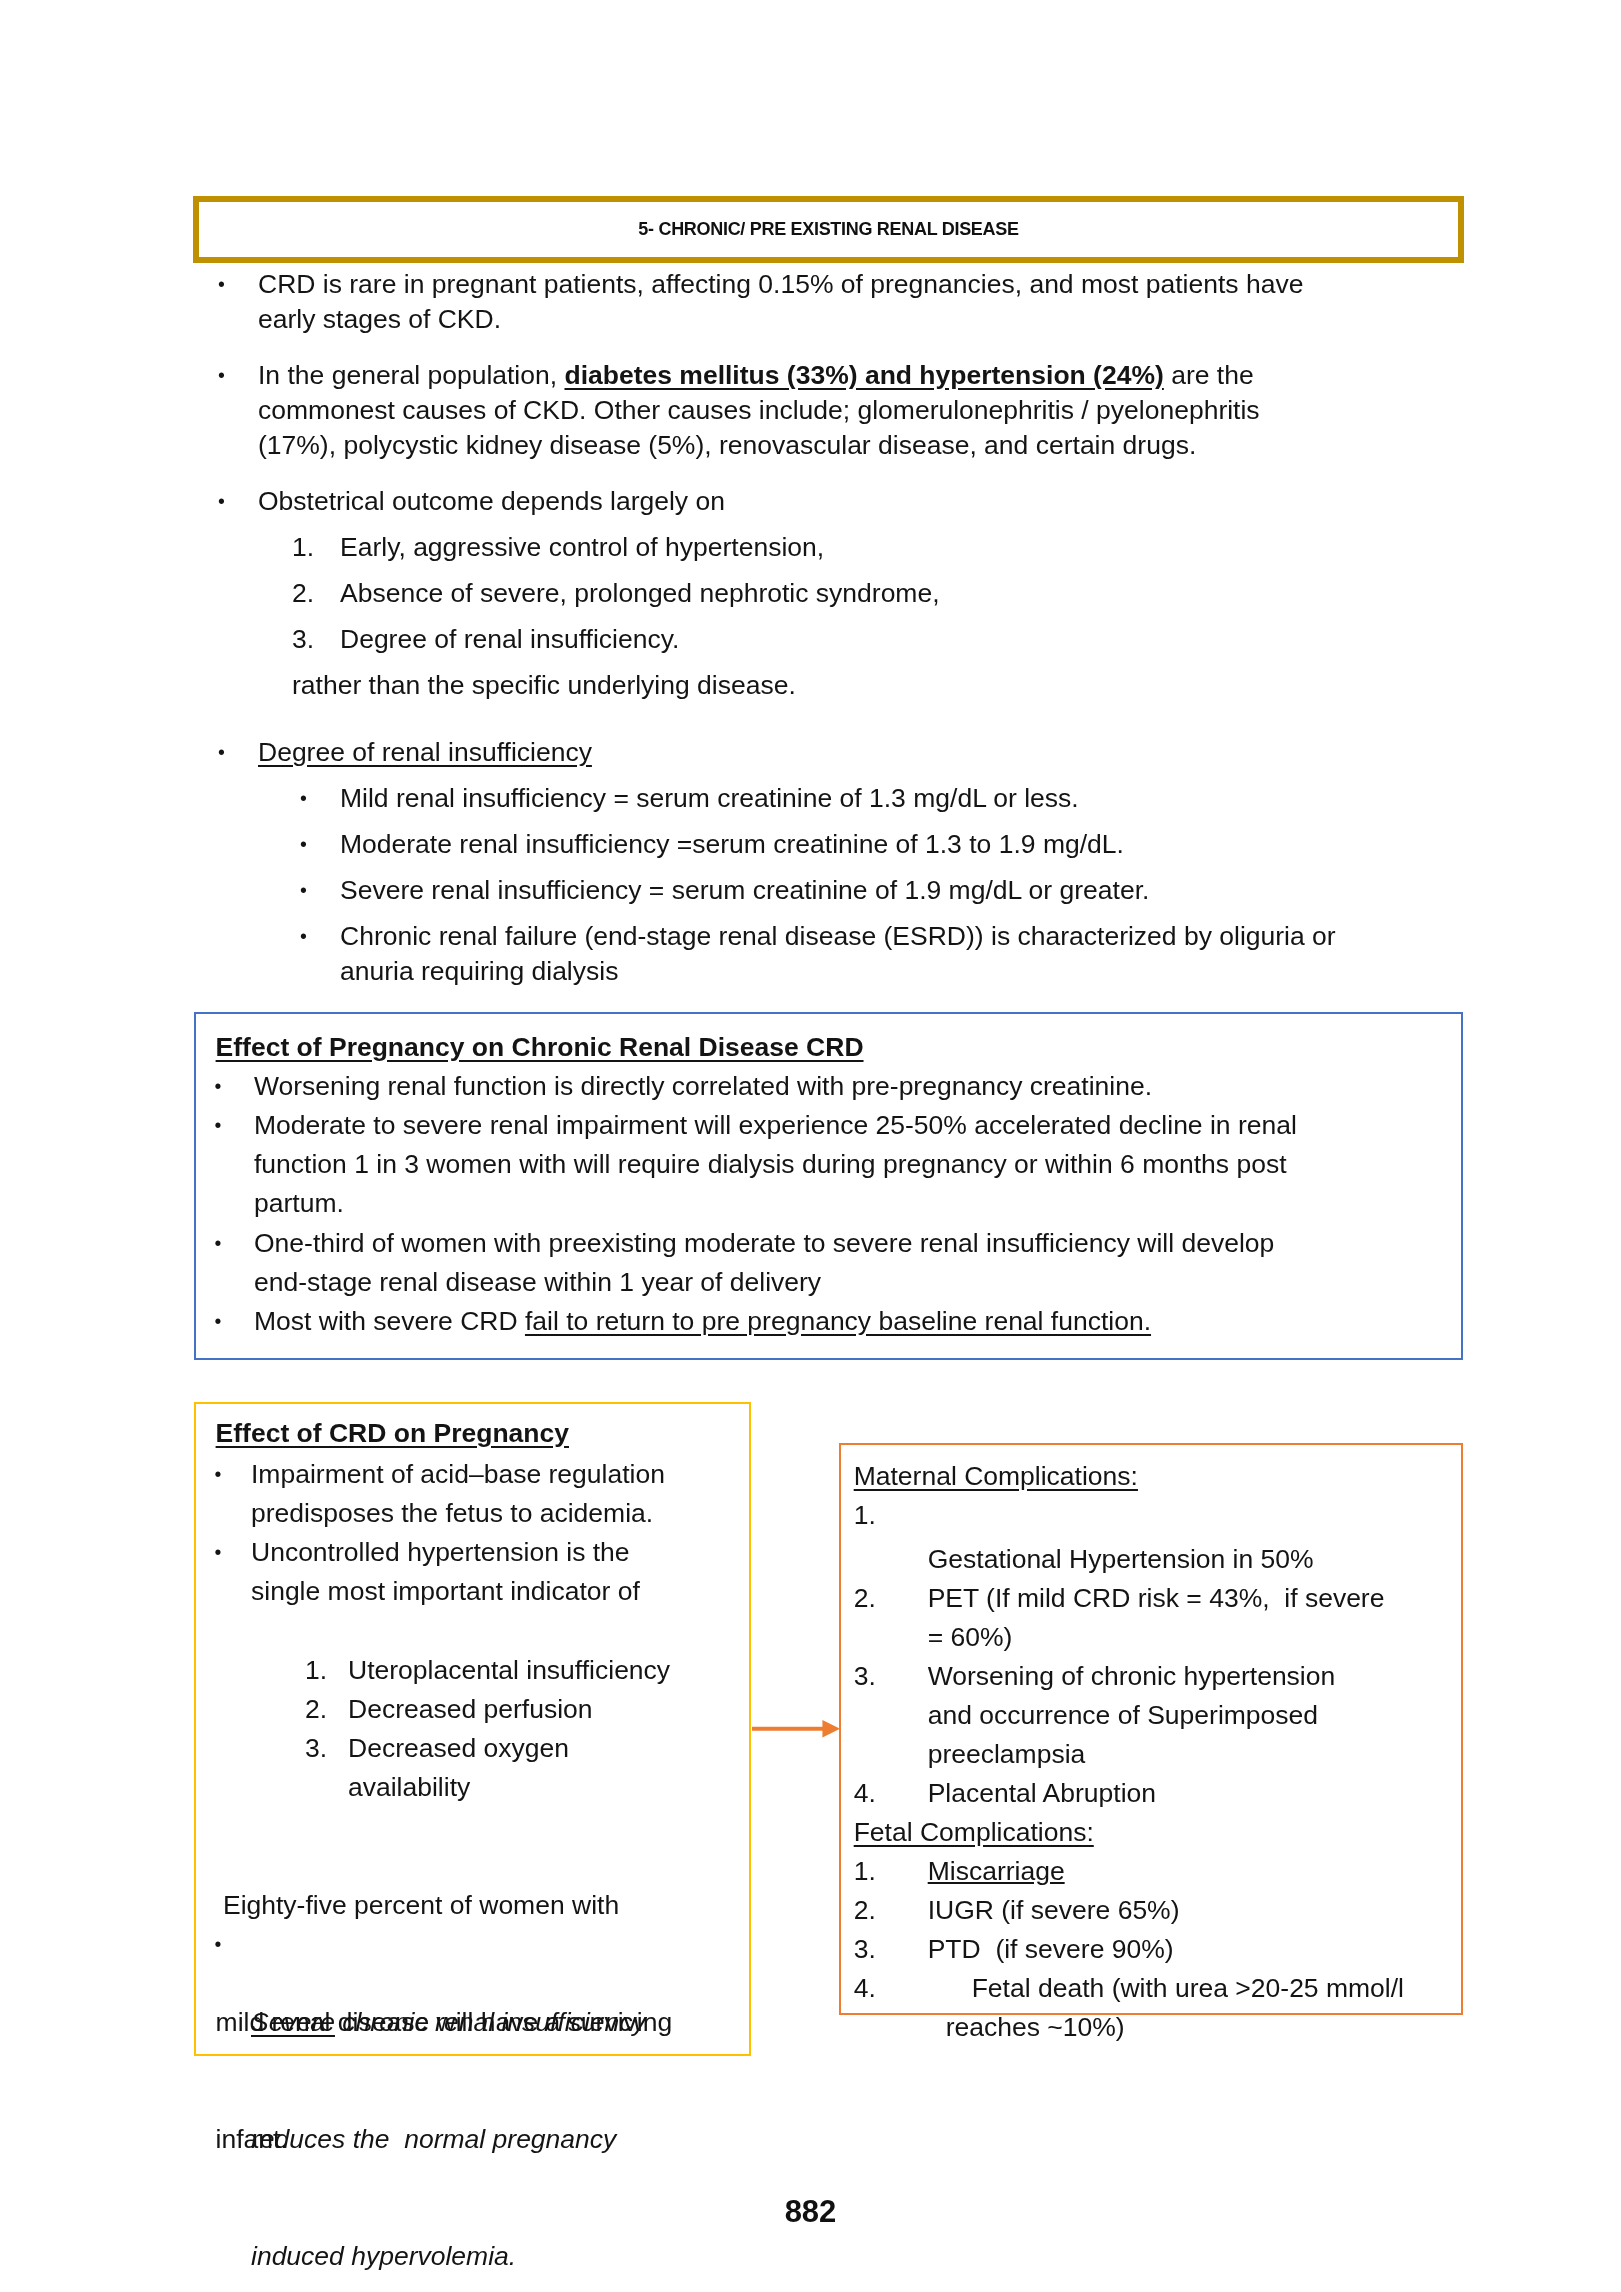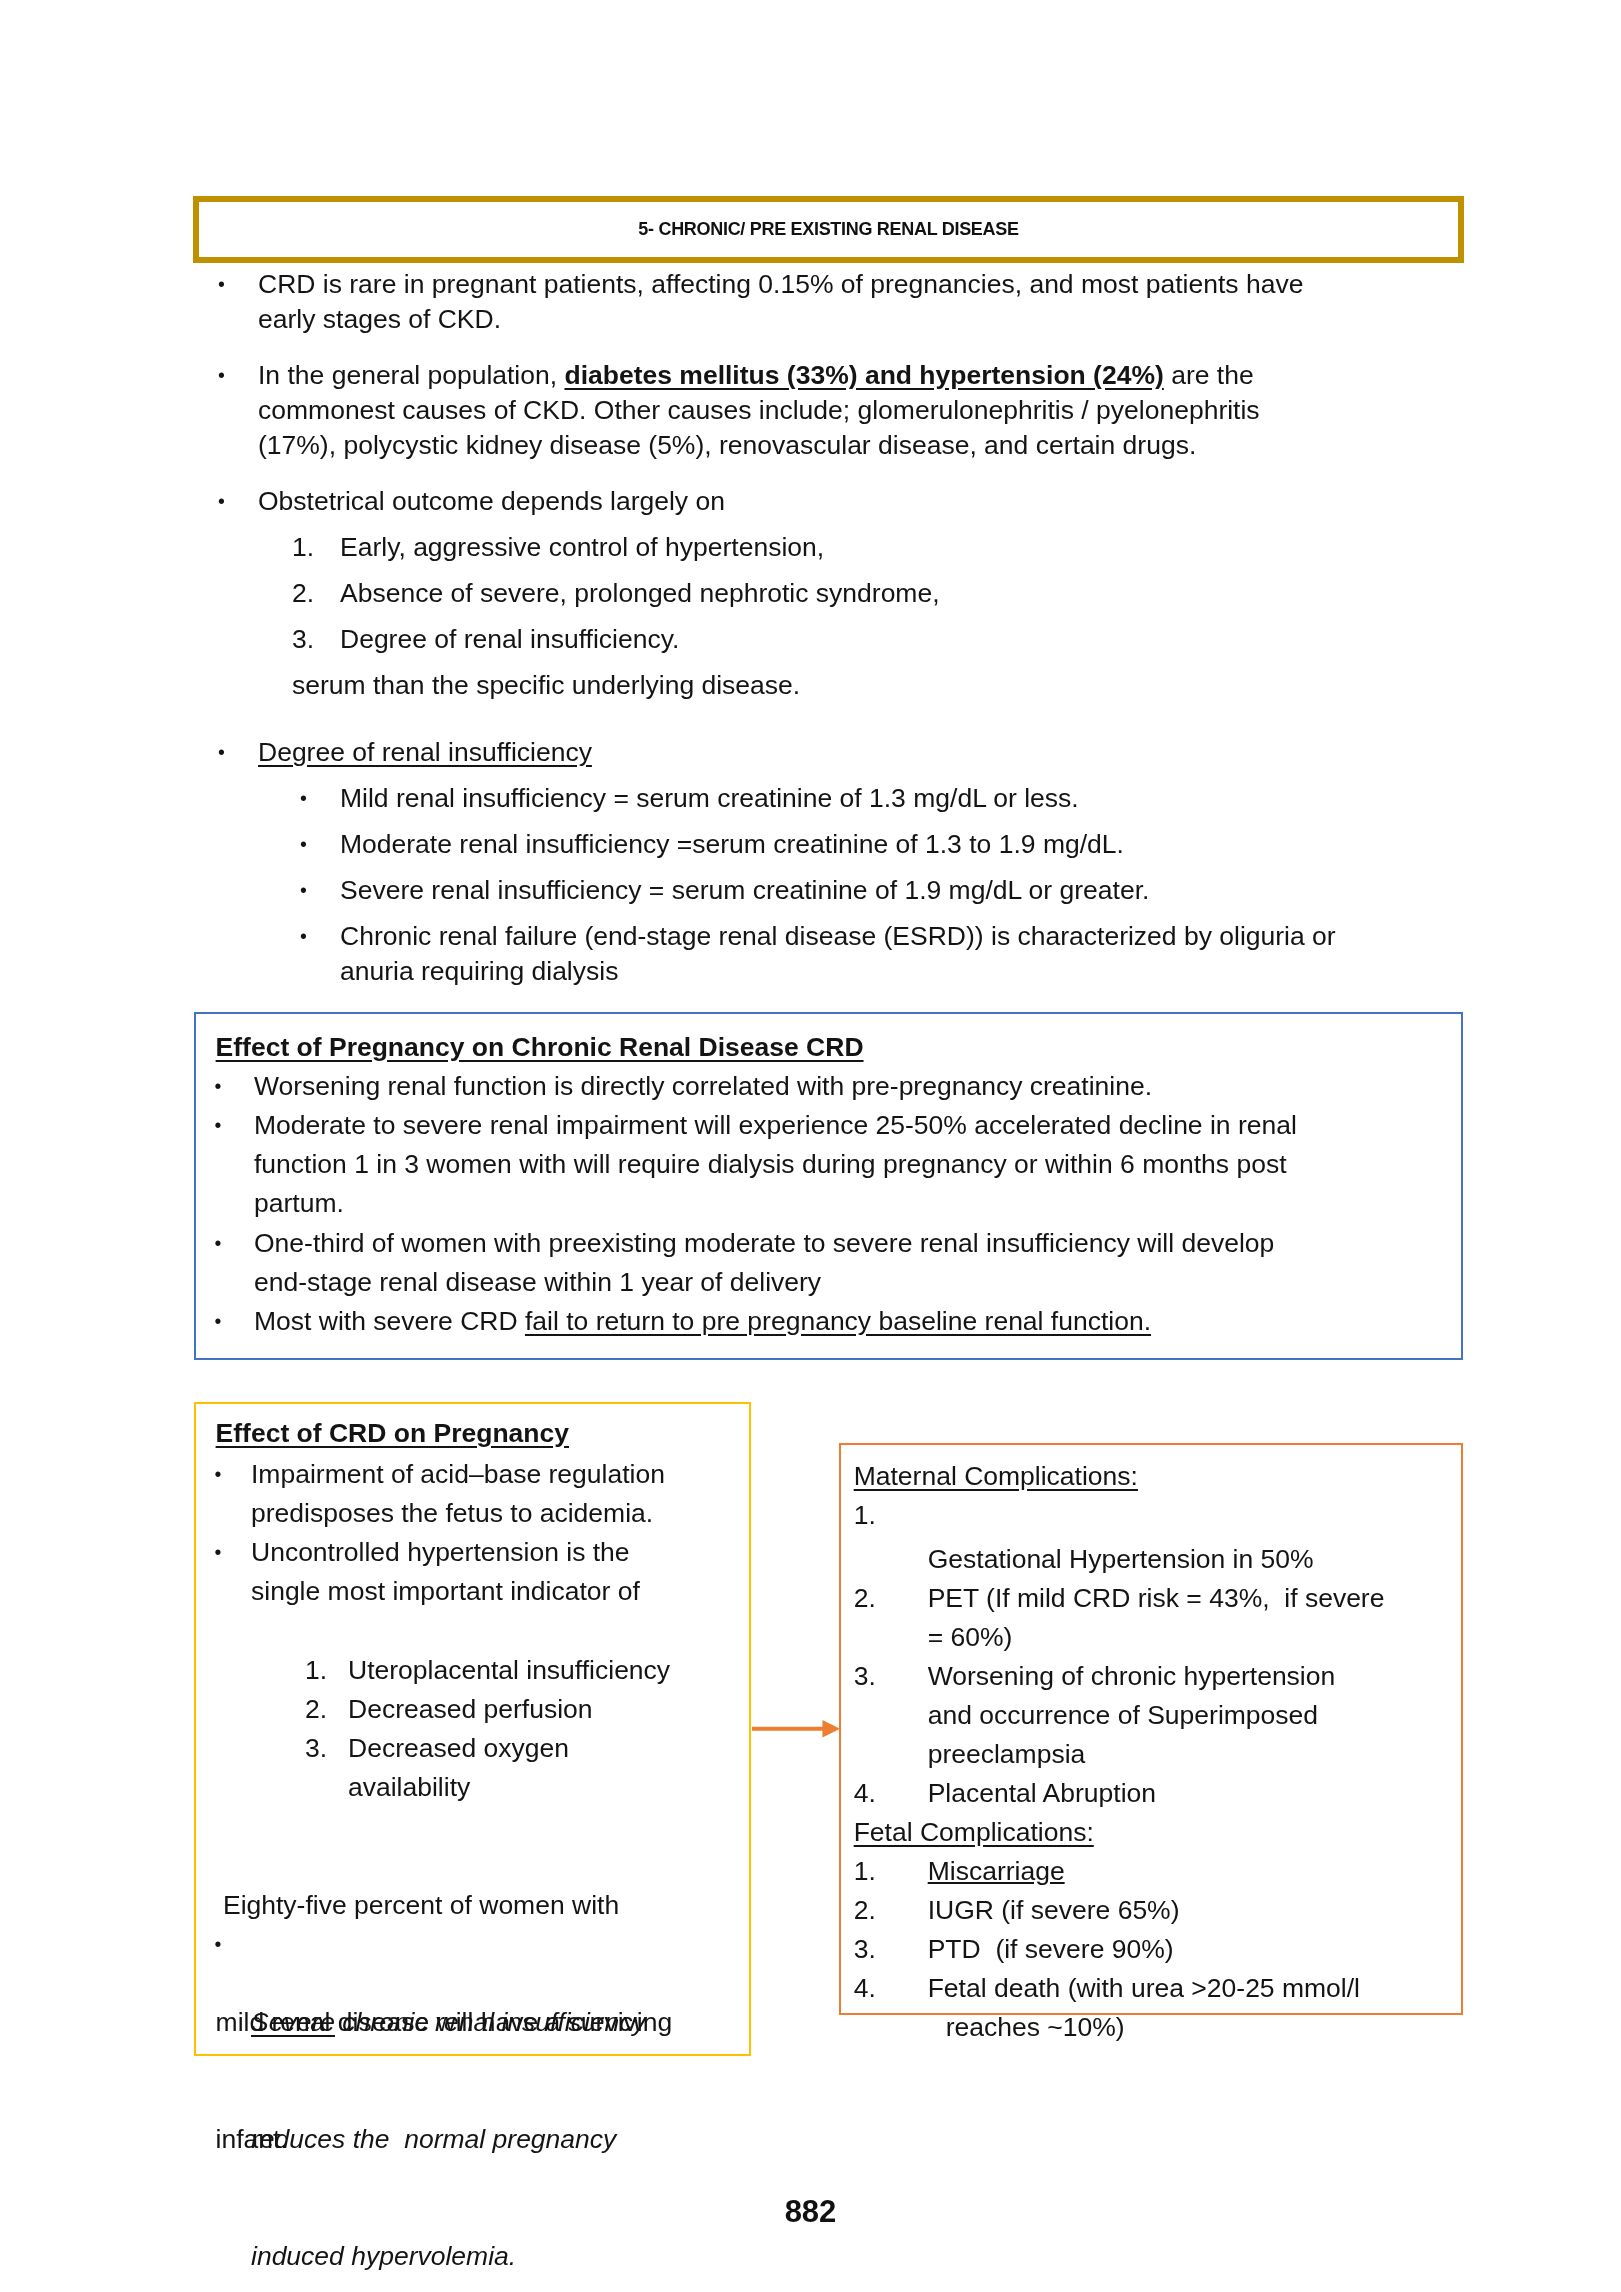--- a/index.html
+++ b/index.html
@@ -71,21 +71,21 @@
 </div>
 
 <span class="t blt" style="top:484px">•</span>
 <div class="t btxt" style="top:484px">Obstetrical outcome depends largely on</div>
 <span class="t num" style="top:530px">1.</span>
 <span class="t ntxt" style="top:530px">Early, aggressive control of hypertension,</span>
 <span class="t num" style="top:576px">2.</span>
 <span class="t ntxt" style="top:576px">Absence of severe, prolonged nephrotic syndrome,</span>
 <span class="t num" style="top:622px">3.</span>
 <span class="t ntxt" style="top:622px">Degree of renal insufficiency.</span>
-<span class="t abs" style="left:292px;top:668px">serum than the specific underlying disease.</span>
+<span class="t abs" style="left:292px;top:668px">rather than the specific underlying disease.</span>
 
 <span class="t blt" style="top:735px">•</span>
 <div class="t btxt u" style="top:735px;width:auto">Degree of renal insufficiency</div>
 <span class="t sblt" style="top:781px">•</span>
 <div class="t stxt" style="top:781px">Mild renal insufficiency = serum creatinine of 1.3 mg/dL or less.</div>
 <span class="t sblt" style="top:827px">•</span>
 <div class="t stxt" style="top:827px">Moderate renal insufficiency =serum creatinine of 1.3 to 1.9 mg/dL.</div>
 <span class="t sblt" style="top:873px">•</span>
 <div class="t stxt" style="top:873px">Severe renal insufficiency = serum creatinine of 1.9 mg/dL or greater.</div>
 <span class="t sblt" style="top:919px">•</span>
@@ -199,21 +199,21 @@
       </div>
       <div style="display: flex;">
         <span class="t in-t" style="width: 74px; flex: 0 0 74px;">3.</span>
         <div class="t in-t">
           <div style="white-space: pre;">PTD  (if severe 90%)</div>
         </div>
       </div>
       <div style="display: flex;">
         <span class="t in-t" style="width: 74px; flex: 0 0 74px;">4.</span>
         <div class="t in-t">
-          <div style="white-space: pre;">Fetal death (with urea &gt;20-25 mmol/l</div>
+          <div style="white-space: pre; margin-left: 44px;">Fetal death (with urea &gt;20-25 mmol/l</div>
           <div style="white-space: pre; margin-left: 18px;">reaches ~10%)</div>
         </div>
       </div>
     </div>
 </div>
 
 <div id="page-number">882</div>
 
 
 </body></html>

